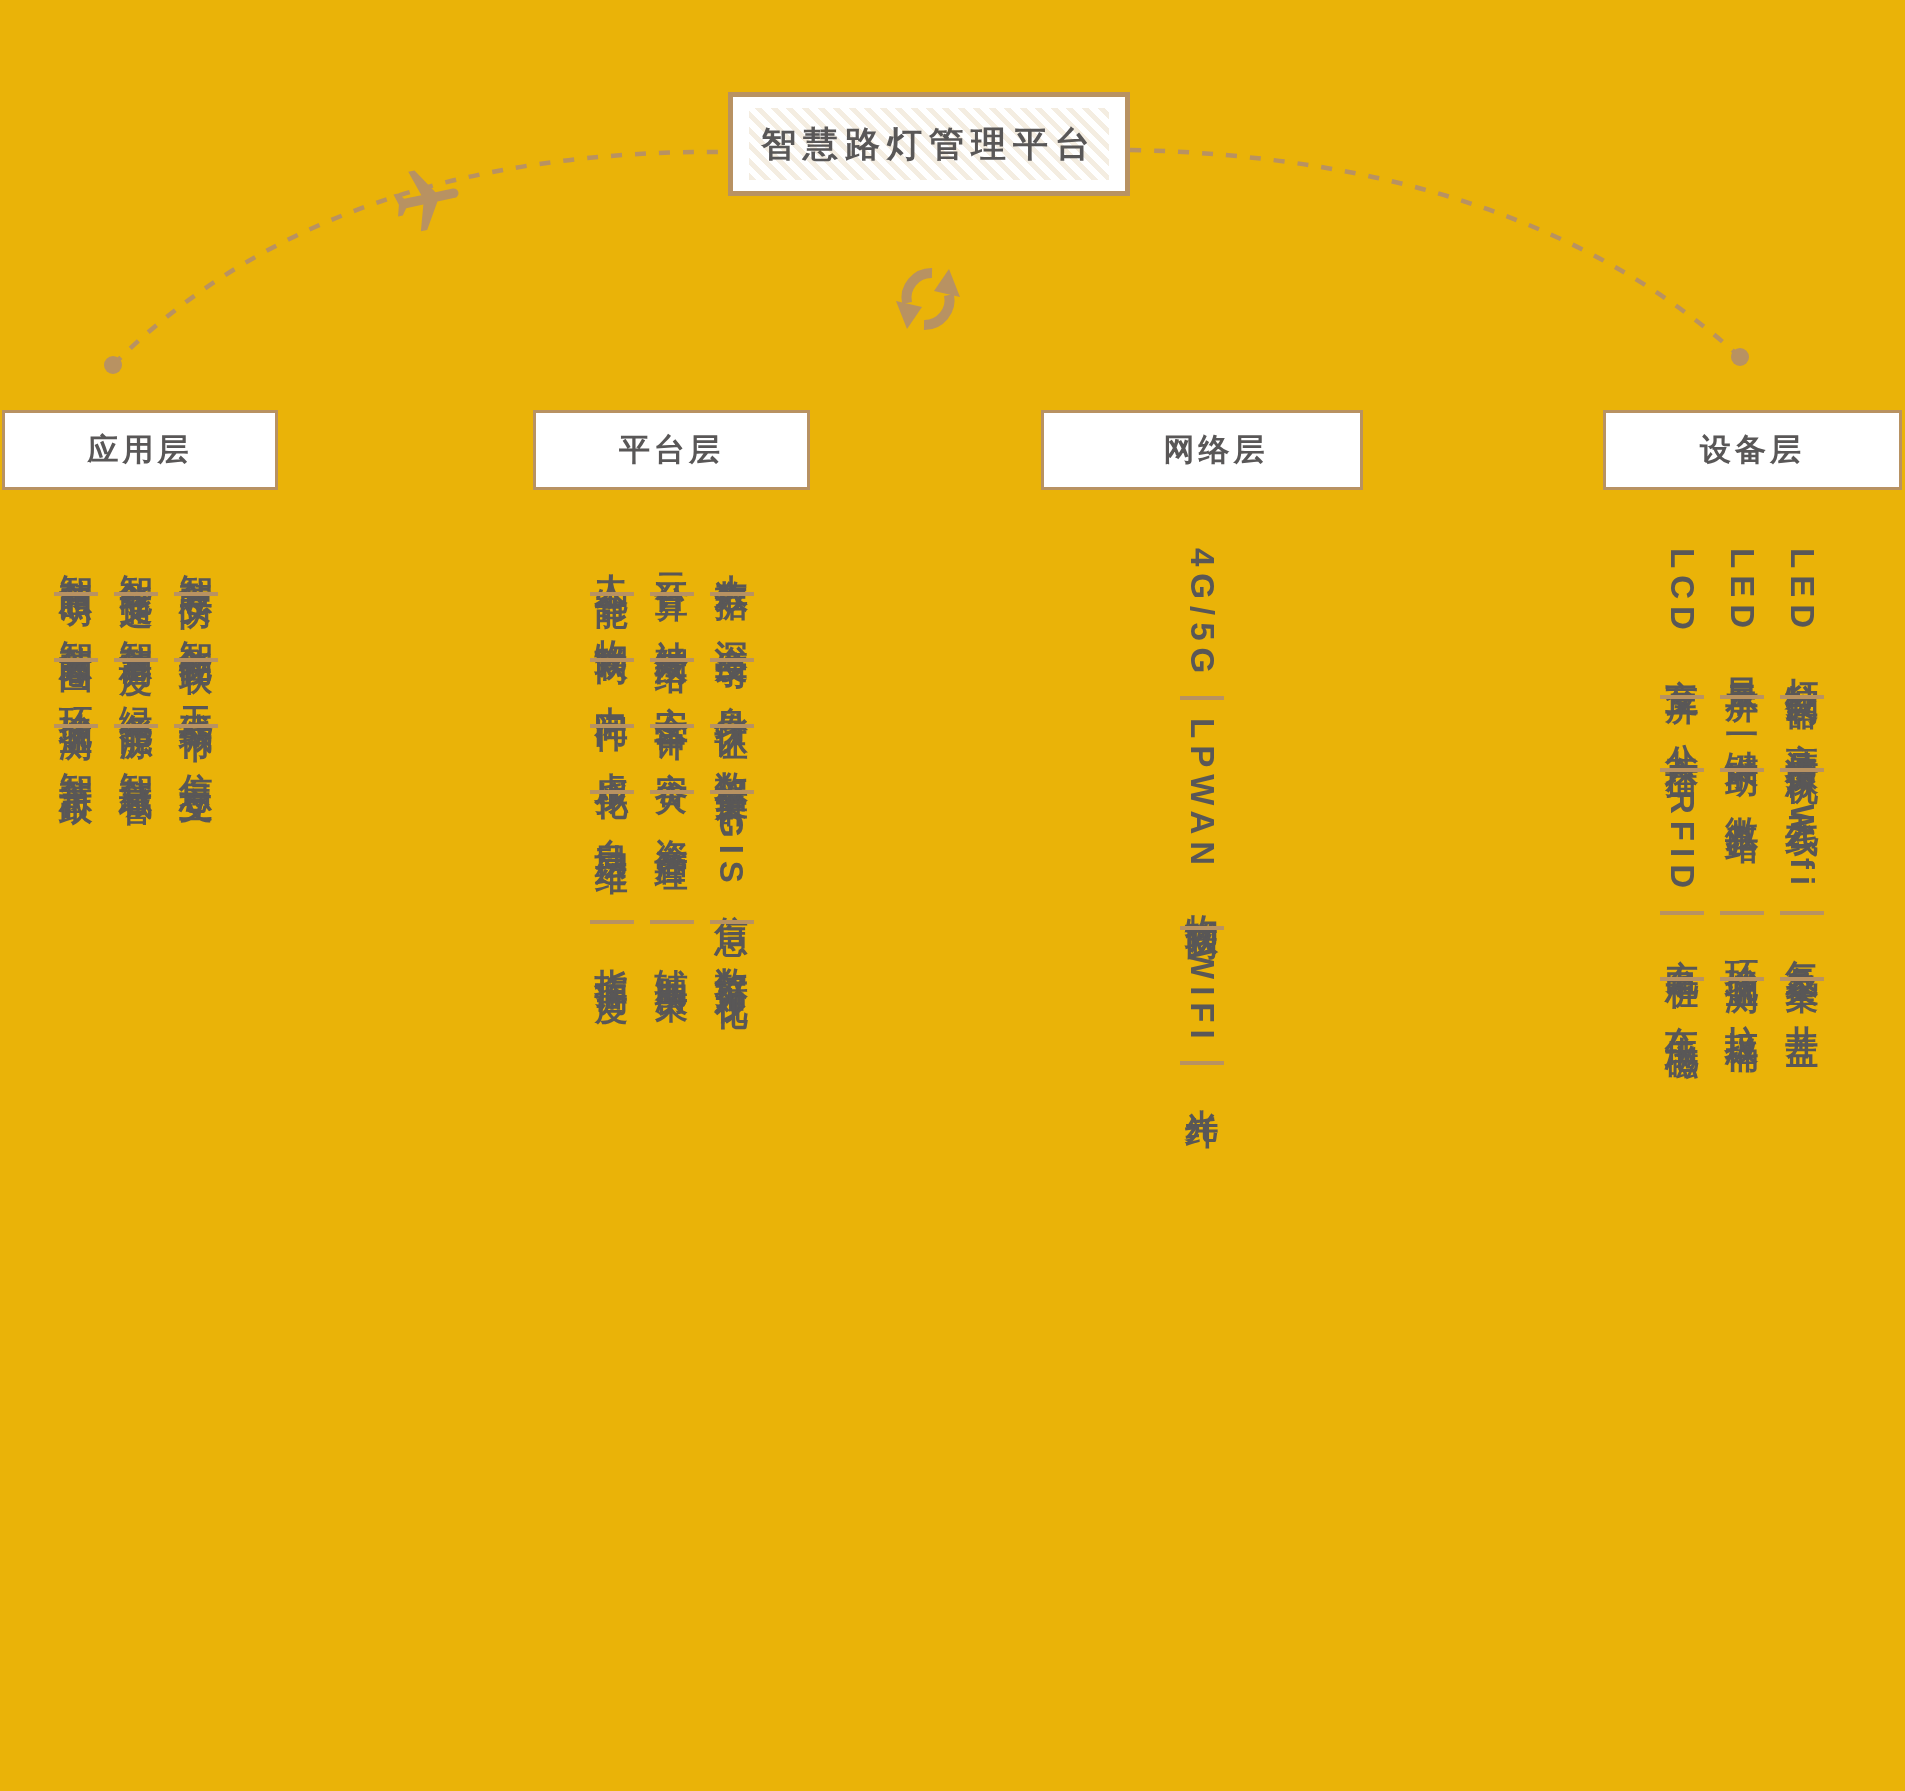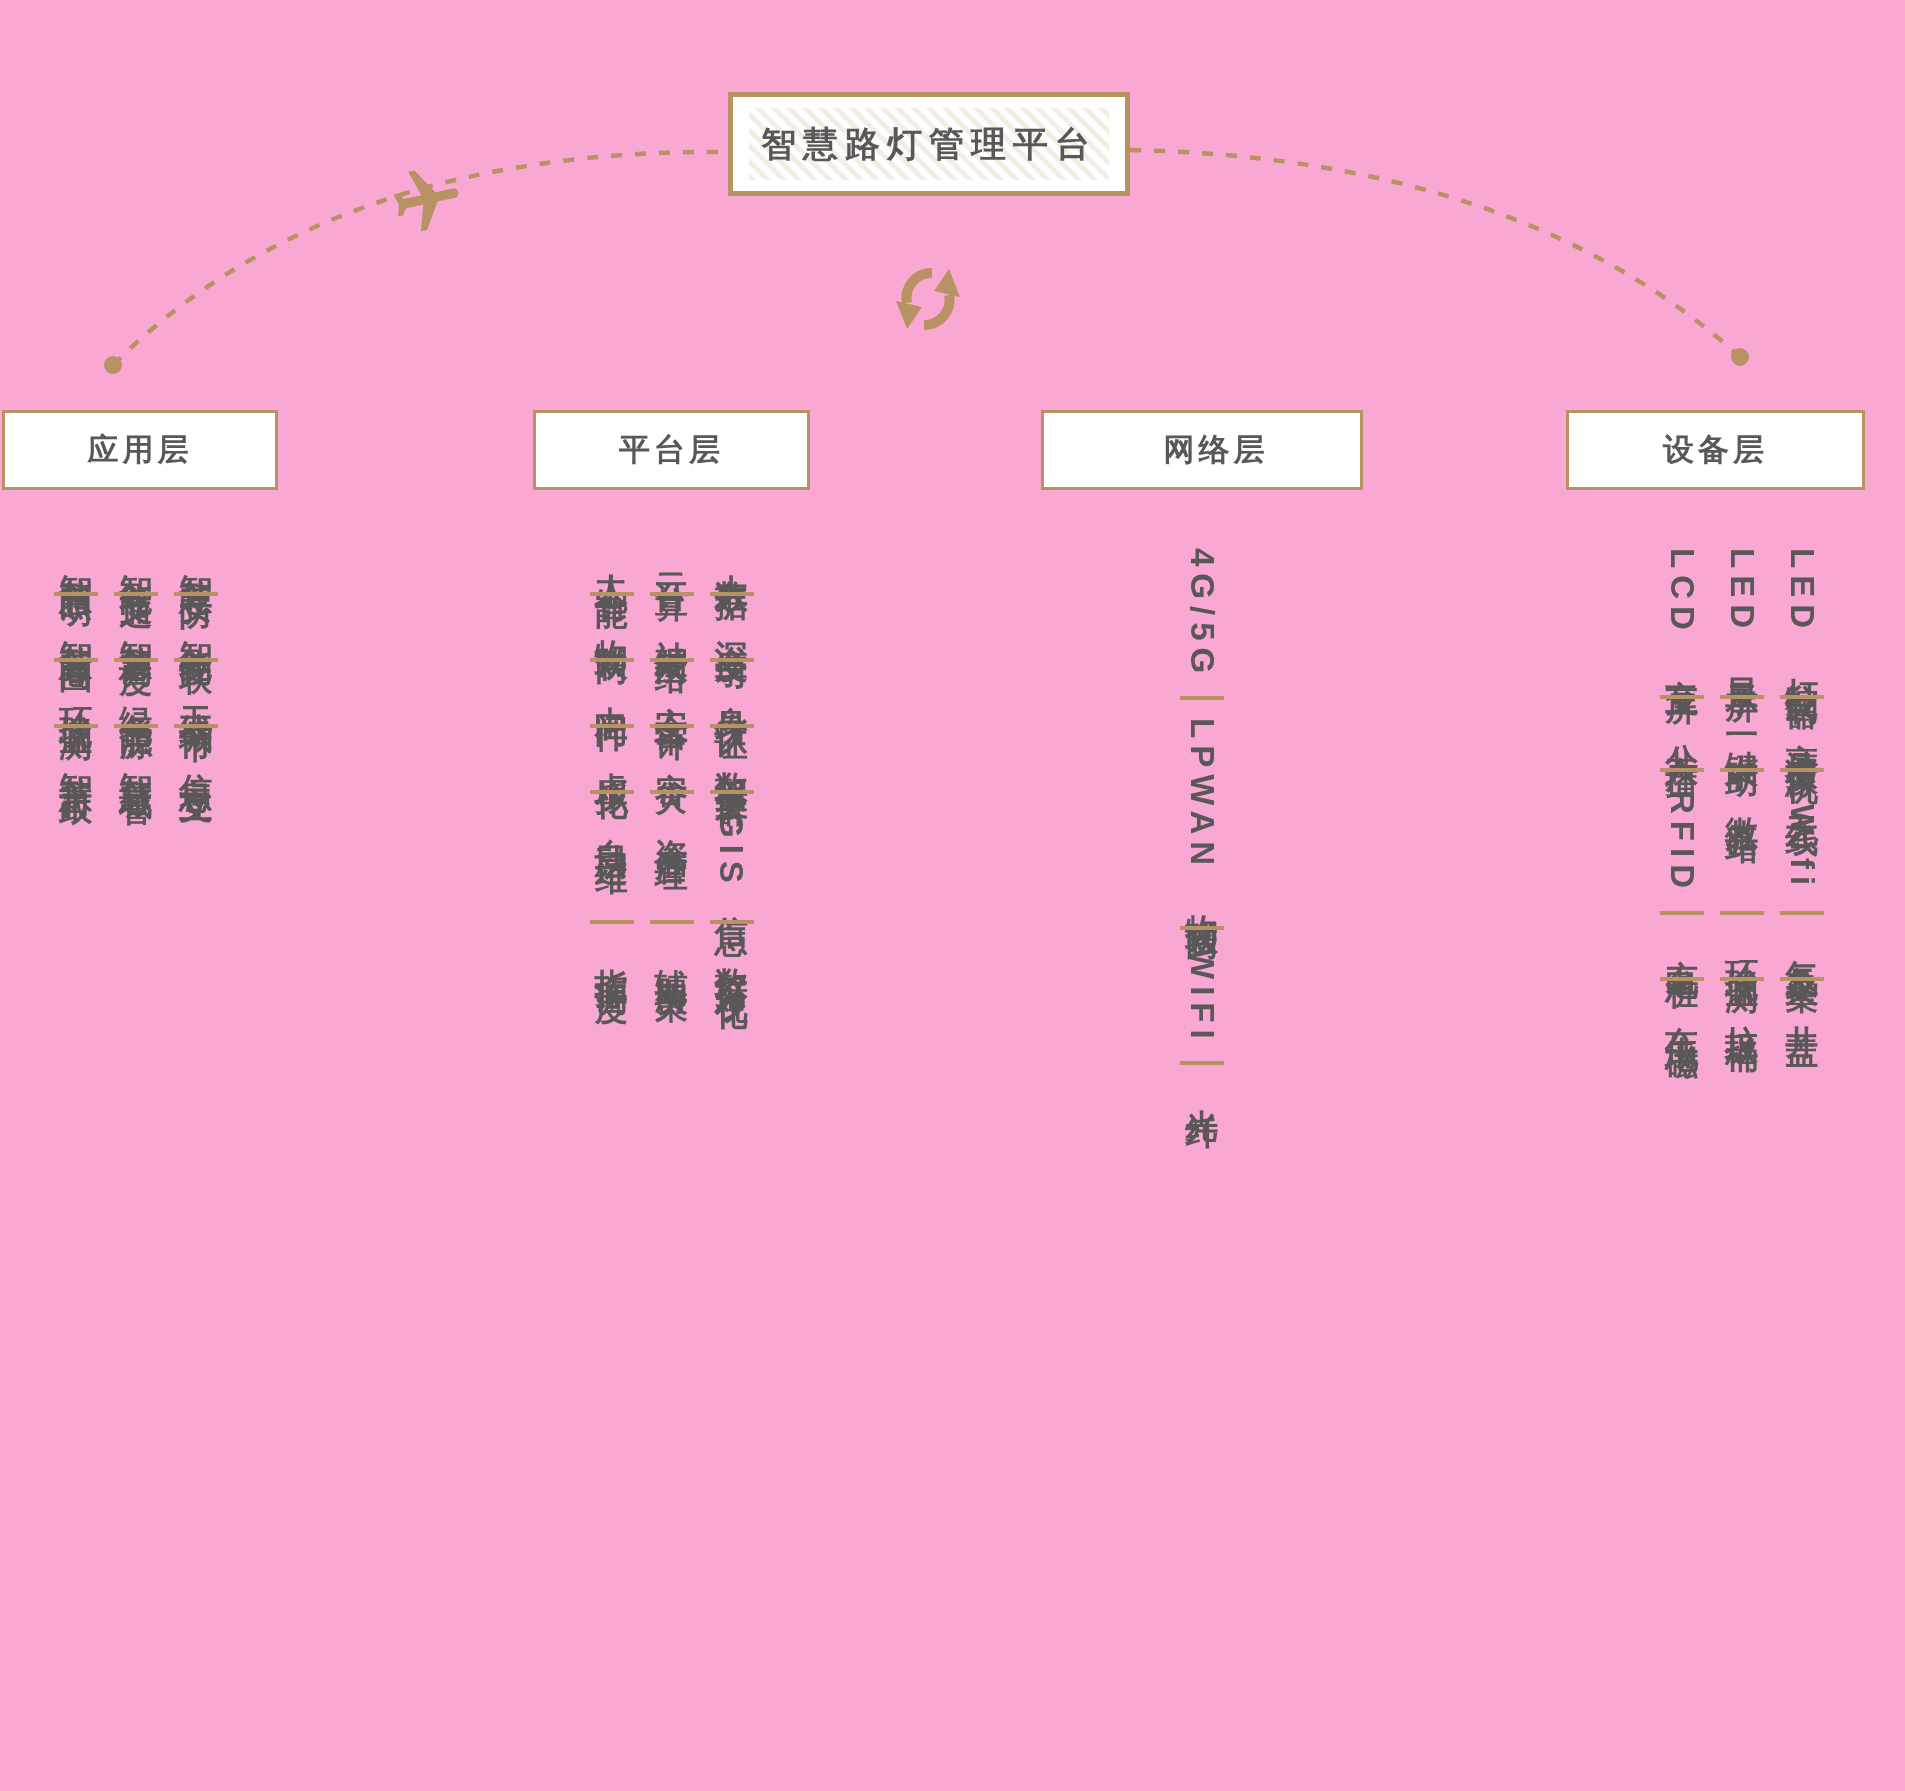--- a/index.html
+++ b/index.html
@@ -2,21 +2,21 @@
 <html style="--accent: #b89262; --ink: #595757; --hatch: #f4ede1;"><head>
 <meta charset="utf-8">
 <style>
   :root{
     --accent:#b89262;
     --ink:#595757;
     --hatch:#f4ede1;
   }
   html,body{margin:0;padding:0;background:#ffffff;}
   body{font-family:"Liberation Sans","DejaVu Sans",sans-serif;color:var(--ink);}
-  .canvas{position:relative;width:1905px;height:1791px;background:#f9a8d4;overflow:hidden;}
+  .canvas{position:relative;width:1905px;height:1791px;background:#eab308;overflow:hidden;}
 
   
   .curves{position:absolute;left:0;top:0;width:1905px;height:430px;}
 
   
   .title-box{
     position:absolute;left:728px;top:92px;width:402px;height:104px;
     box-sizing:border-box;border:5px solid var(--accent);background:#fff;
     display:flex;align-items:center;justify-content:center;
   }
@@ -35,21 +35,21 @@
   
   .layer-head{
     position:absolute;top:410px;height:80px;box-sizing:border-box;
     border:3px solid var(--accent);background:#fff;
     display:flex;align-items:center;justify-content:center;
     font-size:31px;font-weight:bold;letter-spacing:4px;color:var(--ink);
   }
   .head-app{left:2px;width:276px;}
   .head-platform{left:533px;width:277px;}
   .head-network{left:1041px;width:322px;padding-left:28px;}
-  .head-device{left:1566px;width:299px;}
+  .head-device{left:1603px;width:299px;}
 
   
   .layer-body{position:absolute;top:548px;display:flex;flex-direction:column;align-items:center;}
   .body-app{left:0px;width:272px;}
   .body-platform{left:533px;width:277px;}
   .body-network{left:1041px;width:322px;}
   .body-device{left:1592px;width:300px;}
 
   .vrow{display:flex;gap:6px;align-items:flex-start;justify-content:center;}
   .vcell{width:54px;display:flex;justify-content:center;}

